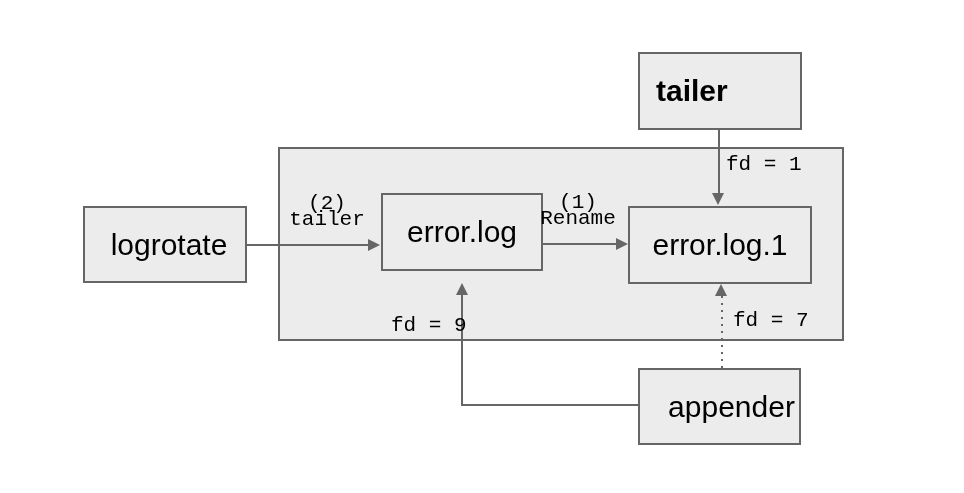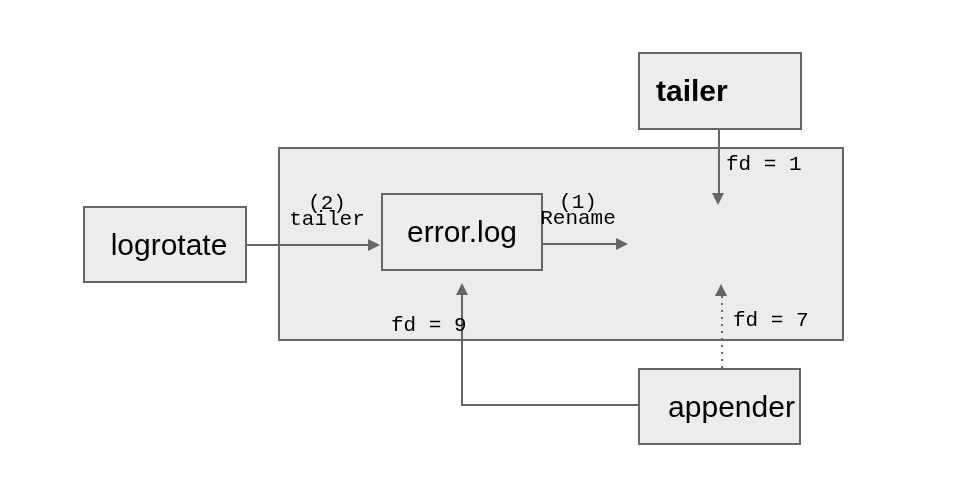--- a/index.html
+++ b/index.html
@@ -91,20 +91,23 @@
 
   <div class="node align-left" id="node-tailer">
     <span>tailer</span>
   </div>
   <div class="node" id="node-logrotate">
     <span>logrotate</span>
   </div>
   <div class="node" id="node-errorlog">
     <span>error.log</span>
   </div>
+  <div class="node" id="node-errorlog1">
+    <span>error.log.1</span>
+  </div>
   <div class="node" id="node-appender">
     <span>appender</span>
   </div>
 
   <div class="arrow arrow-right" id="edge-create-head"></div>
   <div class="arrow arrow-right" id="edge-rename-head"></div>
   <div class="arrow arrow-down" id="edge-fd1-head"></div>
   <div class="arrow arrow-up" id="edge-fd3-head"></div>
   <div class="arrow arrow-up" id="edge-fd2-head"></div>
 

